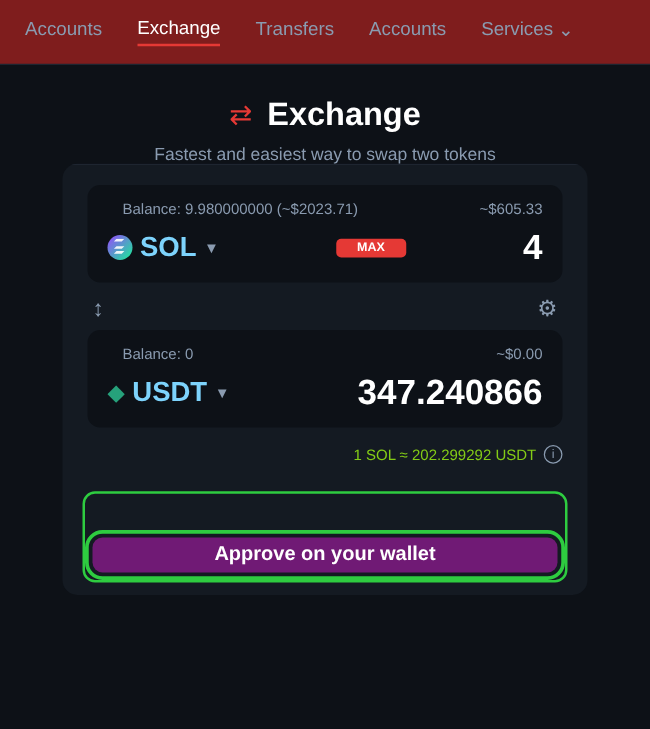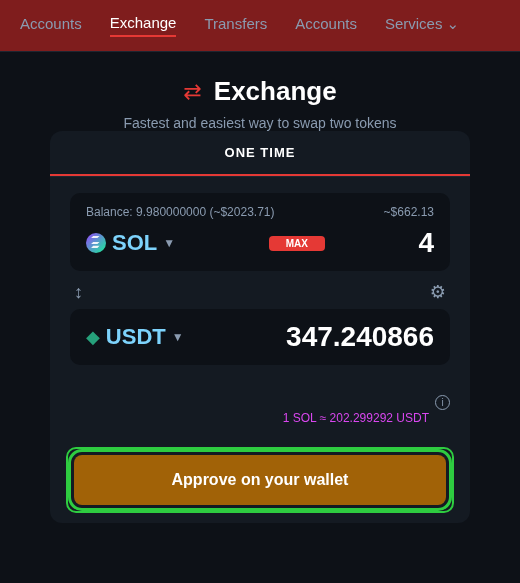--- a/index.html
+++ b/index.html
@@ -107,20 +107,21 @@
       background-color: #0d1117;
       border-radius: 10px;
       padding: 12px 16px;
       margin-bottom: 4px;
     }
     .balance-row {
       display: flex;
       justify-content: space-between;
       align-items: center;
       margin-bottom: 8px;
+      margin-left: 12px;
     }
     .balance-text {
       font-size: 12px;
       color: #8a9bb0;
     }
     .usd-value {
       font-size: 12px;
       color: #8a9bb0;
     }
     .token-row {
@@ -194,47 +195,47 @@
     
     .rate-row {
       display: flex;
       justify-content: flex-end;
       align-items: center;
       gap: 6px;
       padding: 10px 0 6px;
     }
     .rate-text {
       font-size: 12px;
-      color: #d946ef;
-      margin-top: 32px;
+      color: #84cc16;
     }
     .info-icon {
       width: 15px;
       height: 15px;
       border-radius: 50%;
       border: 1px solid #8a9bb0;
       display: flex;
       align-items: center;
       justify-content: center;
       font-size: 10px;
       color: #8a9bb0;
       cursor: pointer;
     }
     .approve-btn {
       width: 100%;
-      padding: 16px;
-      background-color: #a16207;
+      padding: 5px;
+      background-color: #701a75;
       color: #ffffff;
       font-size: 16px;
       font-weight: 600;
       border: none;
       border-radius: 8px;
       cursor: pointer;
       outline: 3px solid #2ecc40;
       outline-offset: 3px;
+      margin-top: 29px;
     }
 
     
     .btn-highlight {
       border: 2.5px solid #2ecc40;
       border-radius: 10px;
       padding: 6px;
       margin: 0 16px 10px;
     }
   </style>
@@ -256,29 +257,28 @@
 
   <div class="exchange-header">
     <span class="exchange-icon">⇄</span>
     <span class="exchange-title">Exchange</span>
   </div>
   <div class="exchange-subtitle">Fastest and easiest way to swap two tokens</div>
 
   <div class="card">
 
     <div class="tabs">
-      <div class="tab active">ONE TIME</div>
     </div>
 
     <div class="exchange-body">
 
       <div class="token-section">
         <div class="balance-row">
           <span class="balance-text">Balance: 9.980000000 (~$2023.71)</span>
-          <span class="usd-value">~$662.13</span>
+          <span class="usd-value">~$605.33</span>
         </div>
         <div class="token-row">
           <div class="token-selector">
             <div class="sol-icon">
               <svg width="14" height="14" viewBox="0 0 20 20" fill="none">
                 <path d="M3 14h12l-3 3H3l3-3zm0-5.5h12l-3 3H3l3-3zM15 3H3l3-3h9l-3 3z" fill="white" opacity="0.9"></path>
               </svg>
             </div>
             <span class="token-name">SOL</span>
             <span class="chevron-down">▼</span>
@@ -287,20 +287,24 @@
           <span class="token-amount">4</span>
         </div>
       </div>
 
       <div class="swap-row">
         <span class="swap-arrows">↕</span>
         <span class="settings-icon">⚙</span>
       </div>
 
       <div class="token-section">
+        <div class="balance-row">
+          <span class="balance-text">Balance: 0</span>
+          <span class="usd-value">~$0.00</span>
+        </div>
         <div class="token-row">
           <div class="token-selector">
             <span class="usdt-diamond">◆</span>
             <span class="token-name">USDT</span>
             <span class="chevron-down">▼</span>
           </div>
           <span class="token-amount">347.240866</span>
         </div>
       </div>
 

